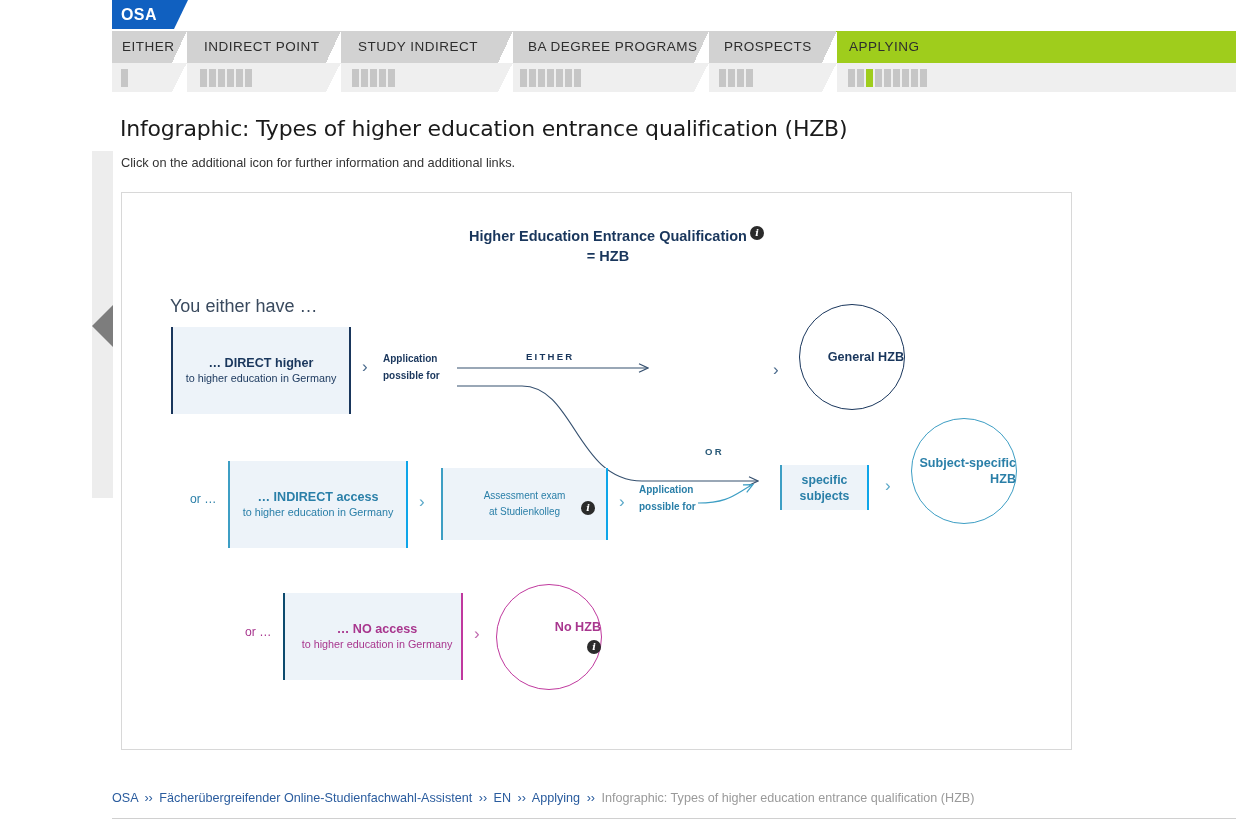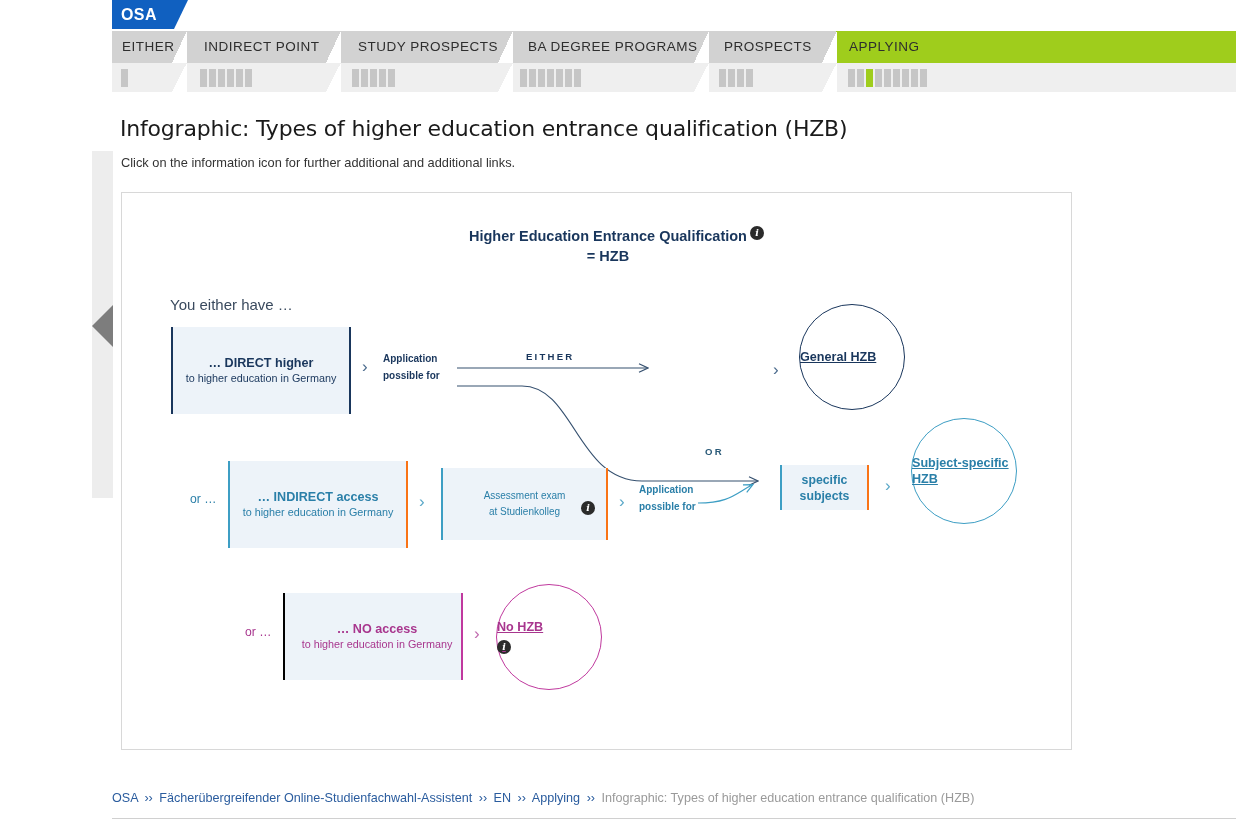--- a/index.html
+++ b/index.html
@@ -101,41 +101,41 @@
 
   .ig-title {
     position: absolute; left: 336px; top: 33px;
     width: 300px; text-align: center;
     font-size: 14.5px; font-weight: 700; color: #19365c;
     line-height: 20px;
   }
   .ig-title-icon { position: absolute; left: 628px; top: 29px; }
 
   .lead {
-    position: absolute; font-size: 15px; color: #3a4a5e;
+    position: absolute; font-size: 18px; color: #3a4a5e;
   }
   .lead.top { left: 48px; top: 103px; }
   .or-lab { position: absolute; font-size: 12.2px; }
   .or-lab.t { left: 68px; top: 299px; color: #2a7fa8; }
   .or-lab.b { left: 123px; top: 432px; color: #a8368e; }
 
   
   .box {
     position: absolute;
     background: #edf3f9;
     display: flex; flex-direction: column;
     align-items: center; justify-content: center;
     text-align: center;
   }
   .box .l1 { font-size: 12.6px; font-weight: 700; line-height: 16px; }
   .box .l2 { font-size: 10.8px; font-weight: 400; line-height: 15px; }
 
   .box.navy { border-left: 2px solid #19365c; border-right: 2px solid #19365c; color: #19365c; }
-  .box.teal { border-left: 2px solid #3d9ec4; border-right: 2px solid #f97316; color: #2a7fa8; }
-  .box.mag  { border-left: 2px solid #000000; border-right: 2px solid #c0399e; color: #a8368e; padding-left: 8px; }
+  .box.teal { border-left: 2px solid #3d9ec4; border-right: 2px solid #0ea5e9; color: #2a7fa8; }
+  .box.mag  { border-left: 2px solid #0c4a6e; border-right: 2px solid #c0399e; color: #a8368e; padding-left: 8px; }
 
   #box-direct   { left: 49px;  top: 134px; width: 180px; height: 87px; }
   #box-allsubj  { left: 539px; top: 155px; width: 99px;  height: 45px; }
   #box-indirect { left: 106px; top: 268px; width: 180px; height: 87px; }
   #box-exam     { left: 319px; top: 275px; width: 167px; height: 72px; }
   #box-specific { left: 658px; top: 272px; width: 89px;  height: 45px; }
   #box-noaccess { left: 161px; top: 400px; width: 180px; height: 87px; }
 
   #box-exam .l1 { font-weight: 400; font-size: 10px; color: #2a7fa8; }
   #box-allsubj .l1 { font-size: 12.4px; }
@@ -148,23 +148,23 @@
     position: absolute; font-size: 10px; font-weight: 700;
     line-height: 17px;
   }
   #applab-1 { left: 261px; top: 157px; color: #19365c; }
   #applab-2 { left: 517px; top: 288px; color: #2a7fa8; }
 
   
   .circ {
     position: absolute; border-radius: 50%;
     display: flex; flex-direction: column;
-    align-items: flex-start; justify-content: center;
+    align-items: flex-end; justify-content: center;
     text-align: center;
-    font-size: 12.6px; font-weight: 700; text-decoration: underline;
+    font-size: 12.6px; font-weight: 700;
   }
   #circ-general  { left: 677px; top: 111px; width: 106px; height: 106px;
                    border: 1.3px solid #19365c; color: #19365c; }
   #circ-specific { left: 789px; top: 225px; width: 106px; height: 106px;
                    border: 1.3px solid #3d9ec4; color: #2a7fa8; line-height: 16px; }
   #circ-nohzb    { left: 374px; top: 391px; width: 106px; height: 106px;
                    border: 1.3px solid #c0399e; color: #a8368e; }
   #circ-nohzb .nolab { margin-bottom: 6px; }
 
   
@@ -215,21 +215,21 @@
     <span>EITHER</span>
   </div>
   <div class="nav-sl" style="left:172px;"></div>
 
   <div class="nav-item" style="left:186px;padding-left:18px;">
     <span>INDIRECT POINT</span>
   </div>
   <div class="nav-sl" style="left:326px;"></div>
 
   <div class="nav-item" style="left:340px;padding-left:18px;">
-    <span>STUDY PROSPECTS</span>
+    <span>STUDY INDIRECT</span>
   </div>
   <div class="nav-sl" style="left:498px;"></div>
 
   <div class="nav-item" style="left:510px;padding-left:18px;">
     <span>BA DEGREE PROGRAMS</span>
   </div>
   <div class="nav-sl" style="left:694px;"></div>
 
   <div class="nav-item" style="left:706px;padding-left:18px;">
     <span>PROSPECTS</span>
@@ -295,21 +295,21 @@
     <span class="pseg"></span>
     <span class="pseg"></span>
     <span class="pseg"></span>
   </div>
 </div>
 
 <div class="rail"></div>
 <div class="rail-arrow"></div>
 
 <div class="page-title">Infographic: Types of higher education entrance qualification (HZB)</div>
-<div class="page-sub">Click on the information icon for further additional and additional links.</div>
+<div class="page-sub">Click on the additional icon for further information and additional links.</div>
 
 <div class="panel">
   <div class="ig">
 
     <svg class="links" viewBox="0 0 951 558">
       <defs>
         <marker id="ah-navy" markerWidth="11" markerHeight="11" refX="9" refY="5.2" orient="auto" markerUnits="userSpaceOnUse">
           <path d="M1,1 L10,5.2 L1,9.4" fill="none" stroke="#35506f" stroke-width="1.2"></path>
         </marker>
         <marker id="ah-teal" markerWidth="11" markerHeight="11" refX="9" refY="5.2" orient="auto" markerUnits="userSpaceOnUse">

